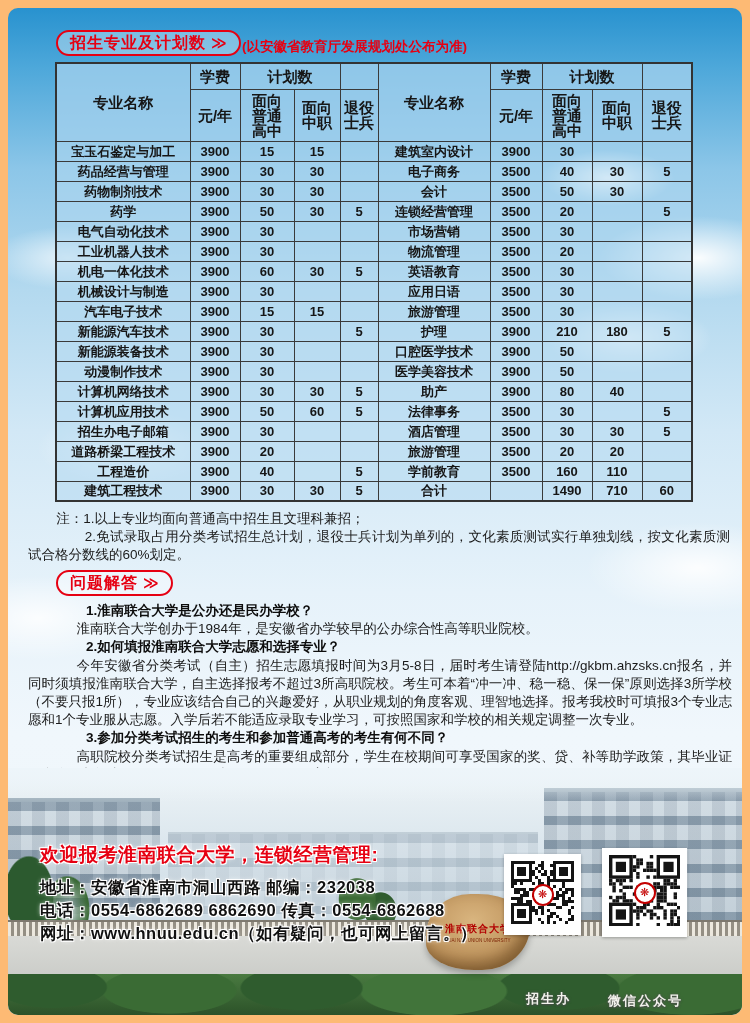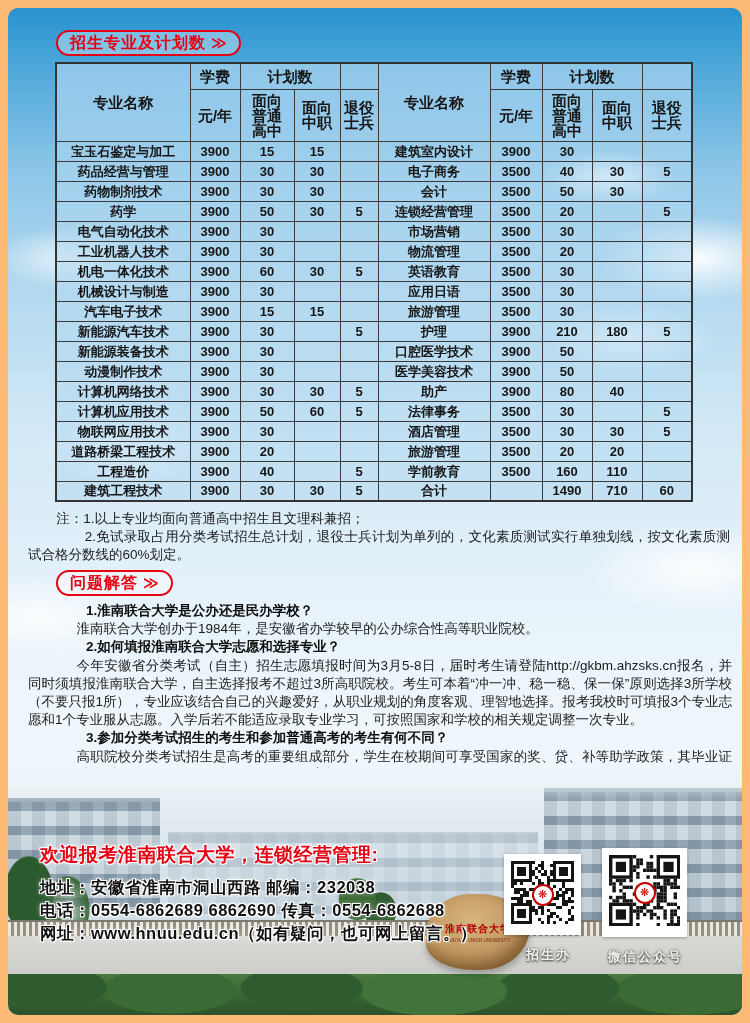--- a/index.html
+++ b/index.html
@@ -87,34 +87,35 @@
   .c-line{color:#111;font-weight:700;font-size:16.5px;line-height:23px;letter-spacing:.5px;
      text-shadow:-1px -1px 0 #fff,1px -1px 0 #fff,-1px 1px 0 #fff,1px 1px 0 #fff,0 0 5px #fff;}
   
   .qr{position:absolute;background:#fff;padding:7px;z-index:9;box-shadow:0 1px 3px rgba(0,0,0,.3);}
   .qr1{left:496px;top:846px;}
   .qr2{left:594px;top:840px;}
   .qr-logo{position:absolute;left:50%;top:50%;width:22px;height:22px;transform:translate(-50%,-50%);
      background:#fff;border:2px solid #c40000;border-radius:50%;display:flex;align-items:center;justify-content:center;
      color:#c40000;font-size:11px;font-weight:700;}
   .qr-label{position:absolute;z-index:9;color:#f2f2ec;font-weight:700;font-size:13px;letter-spacing:2px;
-     text-shadow:0 0 3px #555,0 1px 2px #444;}
+     text-shadow:0 0 3px #555,0 1px 2px #444;margin-top:44px;}
   .l1{left:518px;top:938px;}
   .l2{left:600px;top:940px;}
 </style>
 </head>
 <body>
 
 <div class="page">
   <div class="inner">
 
     <div class="badge badge1">
       <span class="badge-text">招生专业及计划数</span>
       <span class="badge-arrow">≫</span>
     </div>
+    <span class="plan-note">(以安徽省教育厅发展规划处公布为准)</span>
 
     <table class="plan-table">
       <colgroup>
         <col style="width:134px">
           <col style="width:50px">
           <col style="width:54px">
           <col style="width:46px">
           <col style="width:38px">
         <col style="width:112px">
           <col style="width:52px">
@@ -315,21 +316,21 @@
             <td>50</td>
             <td>60</td>
             <td>5</td>
             <td>法律事务</td>
             <td>3500</td>
             <td>30</td>
             <td></td>
             <td>5</td>
           </tr>
           <tr>
-            <td>物联网应用技术</td>
+            <td>招生办电子邮箱</td>
             <td>3900</td>
             <td>30</td>
             <td></td>
             <td></td>
             <td>酒店管理</td>
             <td>3500</td>
             <td>30</td>
             <td>30</td>
             <td>5</td>
           </tr>

